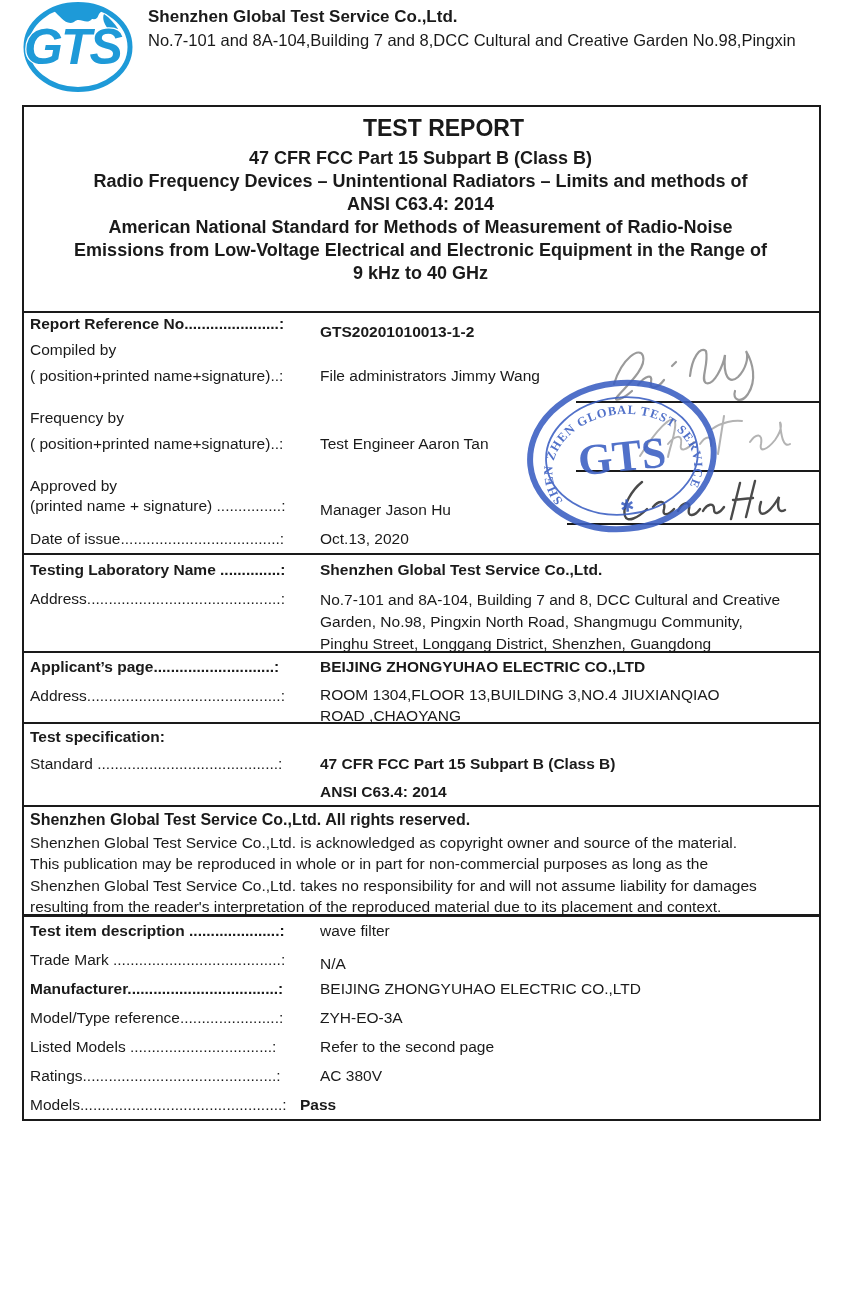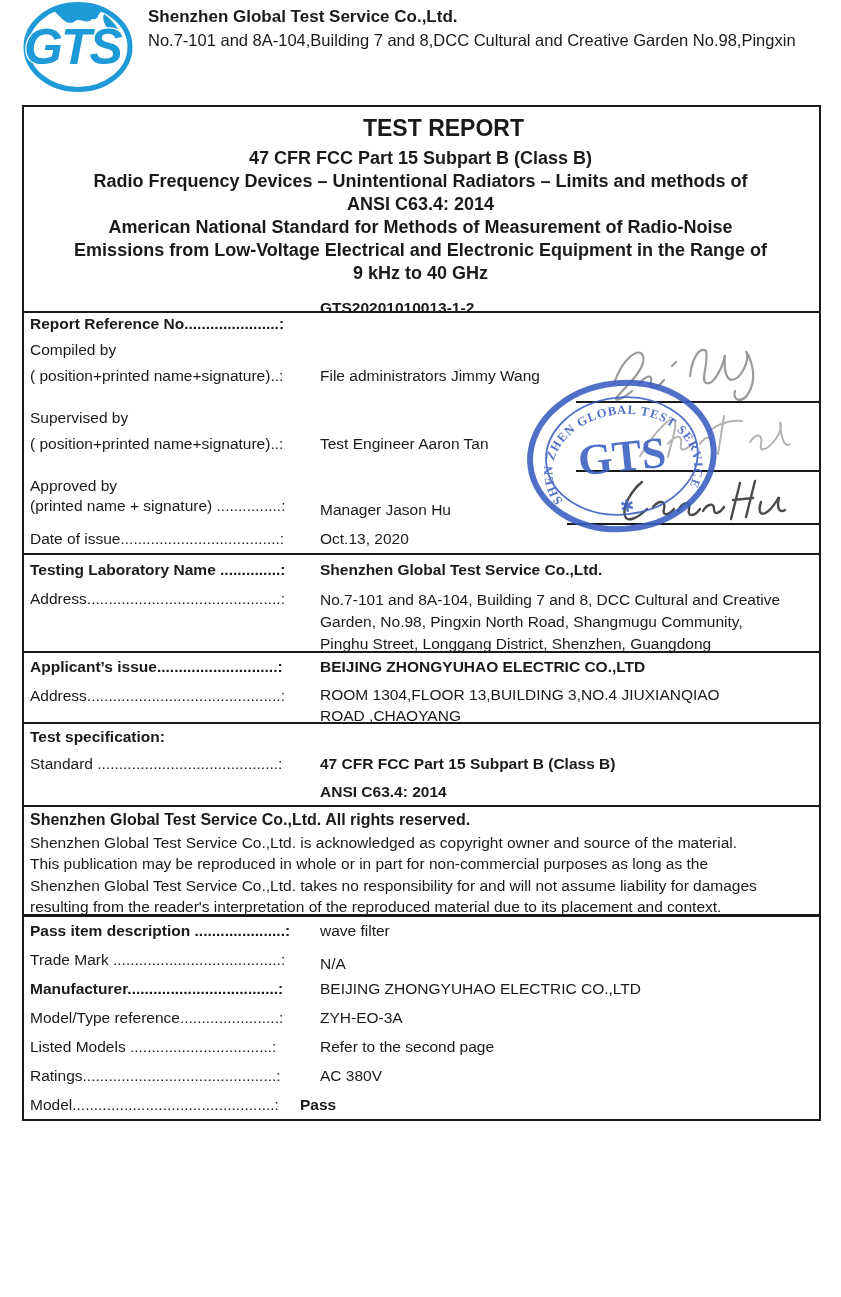--- a/index.html
+++ b/index.html
@@ -49,48 +49,48 @@
     <div id="reportTitle">TEST REPORT</div>
     <div class="titleLine">47 CFR FCC Part 15 Subpart B (Class B)</div>
     <div class="titleLine">Radio Frequency Devices – Unintentional Radiators – Limits and methods of</div>
     <div class="titleLine">ANSI C63.4: 2014</div>
     <div class="titleLine">American National Standard for Methods of Measurement of Radio-Noise</div>
     <div class="titleLine">Emissions from Low-Voltage Electrical and Electronic Equipment in the Range of</div>
     <div class="titleLine">9 kHz to 40 GHz</div>
   </div>
 
   <div class="abs t15 b" style="left:30px;top:314px;">Report Reference No......................:</div>
-  <div class="abs t15 b" style="left:320px;top:298px;">GTS20201010013-1-2</div>
+  <div class="abs t15 b" style="left:320px;top:322px;">GTS20201010013-1-2</div>
 
   <div class="abs t15" style="left:30px;top:340px;">Compiled by</div>
   <div class="abs t15" style="left:30px;top:366px;">( position+printed name+signature)..:</div>
   <div class="abs t15" style="left:320px;top:366px;text-align:center;">File administrators Jimmy Wang</div>
 
-  <div class="abs t15" style="left:30px;top:408px;">Supervised by</div>
+  <div class="abs t15" style="left:30px;top:408px;">Frequency by</div>
   <div class="abs t15" style="left:30px;top:434px;">( position+printed name+signature)..:</div>
   <div class="abs t15" style="left:320px;top:434px;">Test Engineer  Aaron Tan</div>
 
   <div class="abs t15" style="left:30px;top:476px;">Approved by</div>
   <div class="abs t15" style="left:30px;top:496px;">(printed name + signature) ...............:</div>
   <div class="abs t15" style="left:320px;top:500px;">Manager Jason Hu</div>
 
   <div class="abs t15" style="left:30px;top:529px;">Date of issue.....................................:</div>
   <div class="abs t15" style="left:320px;top:529px;">Oct.13, 2020</div>
 
   <div class="abs t15 b" style="left:30px;top:560px;">Testing Laboratory Name ..............:</div>
   <div class="abs t15 b" style="left:320px;top:560px;">Shenzhen Global Test Service Co.,Ltd.</div>
 
   <div class="abs t15" style="left:30px;top:589px;">Address.............................................:</div>
   <div class="abs t15" style="left:320px;top:589px;line-height:22px;">
     <div>No.7-101 and 8A-104, Building 7 and 8, DCC Cultural and Creative</div>
     <div>Garden, No.98, Pingxin North Road, Shangmugu Community,</div>
     <div>Pinghu Street, Longgang District, Shenzhen, Guangdong</div>
   </div>
 
-  <div class="abs t15 b" style="left:30px;top:657px;">Applicant’s issue............................:</div>
+  <div class="abs t15 b" style="left:30px;top:657px;">Applicant’s page............................:</div>
   <div class="abs t15 b" style="left:320px;top:657px;">BEIJING ZHONGYUHAO ELECTRIC CO.,LTD</div>
 
   <div class="abs t15" style="left:30px;top:686px;">Address.............................................:</div>
   <div class="abs t15" style="left:320px;top:684px;line-height:21px;">
     <div>ROOM 1304,FLOOR 13,BUILDING 3,NO.4 JIUXIANQIAO</div>
     <div>ROAD ,CHAOYANG</div>
   </div>
 
   <div class="abs t15 b" style="left:30px;top:727px;">Test specification:</div>
 
@@ -100,39 +100,39 @@
 
   <div class="abs t15 b" style="left:30px;top:810px;font-size:16px;">Shenzhen Global Test Service Co.,Ltd. All rights reserved.</div>
 
   <div class="abs para" style="left:30px;top:832px;width:778px;">
     <div>Shenzhen Global Test Service Co.,Ltd. is acknowledged as copyright owner and source of the material.</div>
     <div>This publication may be reproduced in whole or in part for non-commercial purposes as long as the</div>
     <div>Shenzhen Global Test Service Co.,Ltd. takes no responsibility for and will not assume liability for damages</div>
     <div>resulting from the reader's interpretation of the reproduced material due to its placement and context.</div>
   </div>
 
-  <div class="abs t15 b" style="left:30px;top:921px;">Pass item description .....................:</div>
+  <div class="abs t15 b" style="left:30px;top:921px;">Test item description .....................:</div>
   <div class="abs t15" style="left:320px;top:921px;">wave filter</div>
 
   <div class="abs t15" style="left:30px;top:950px;">Trade Mark .......................................:</div>
   <div class="abs t15" style="left:320px;top:954px;">N/A</div>
 
   <div class="abs t15 b" style="left:30px;top:979px;">Manufacturer...................................:</div>
   <div class="abs t15" style="left:320px;top:979px;">BEIJING ZHONGYUHAO ELECTRIC CO.,LTD</div>
 
   <div class="abs t15" style="left:30px;top:1008px;">Model/Type reference.......................:</div>
   <div class="abs t15" style="left:320px;top:1008px;">ZYH-EO-3A</div>
 
   <div class="abs t15" style="left:30px;top:1037px;">Listed Models  .................................:</div>
   <div class="abs t15" style="left:320px;top:1037px;">Refer to the second page</div>
 
   <div class="abs t15" style="left:30px;top:1066px;">Ratings.............................................:</div>
   <div class="abs t15" style="left:320px;top:1066px;">AC 380V</div>
 
-  <div class="abs t15" style="left:30px;top:1095px;">Model...............................................:</div>
+  <div class="abs t15" style="left:30px;top:1095px;">Models...............................................:</div>
   <div class="abs t15 b" style="left:300px;top:1095px;">Pass</div>
 
   <svg class="abs" style="left:592px;top:336px;" width="215" height="70" viewBox="0 0 215 70">
     <g fill="none" stroke="#9a9a9a" stroke-width="2.2" stroke-linecap="round">
       <path d="M22,48 C30,22 48,10 51,20 C55,33 32,52 25,61 C21,66 30,64 40,55 M46,49 C53,40 61,37 59,46 C57,55 66,52 72,44"></path>
       <path d="M98,40 C100,22 108,10 114,15 C117,28 108,44 114,47 C122,50 131,30 133,19 C131,40 137,49 146,41 C154,33 157,21 154,15 C161,27 165,44 156,58 C149,68 140,64 143,55"></path>
       <path d="M80,30 L84,26"></path>
     </g>
   </svg>
 

